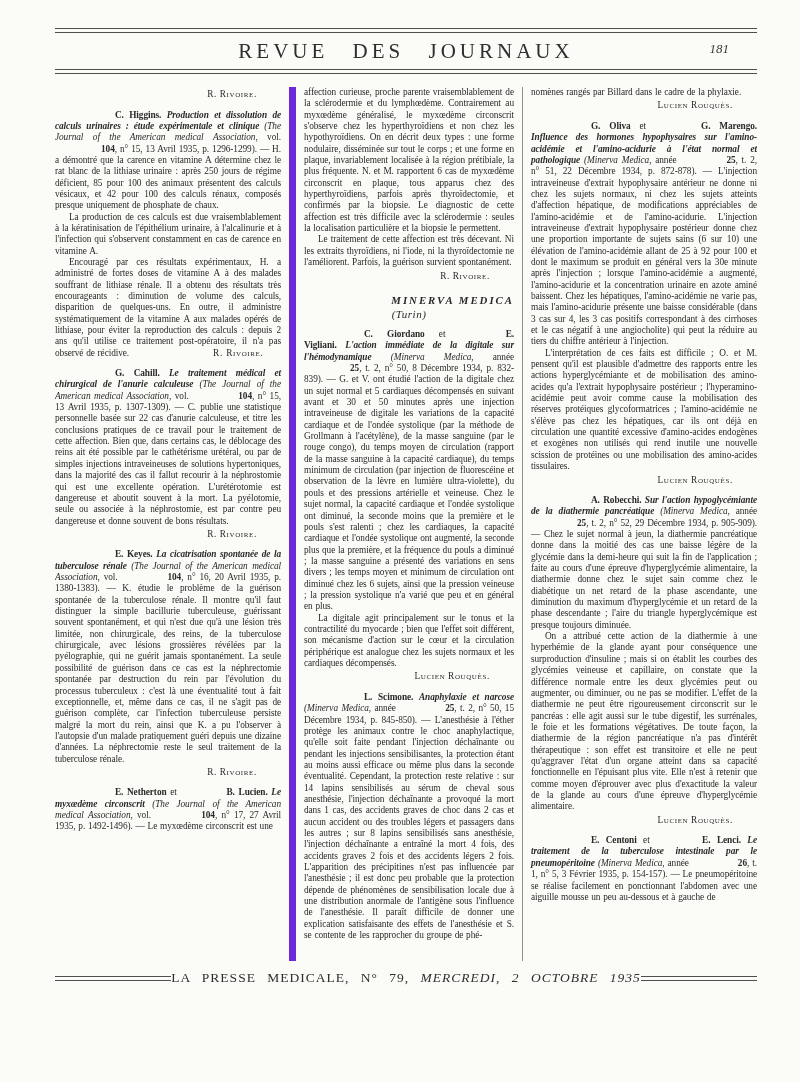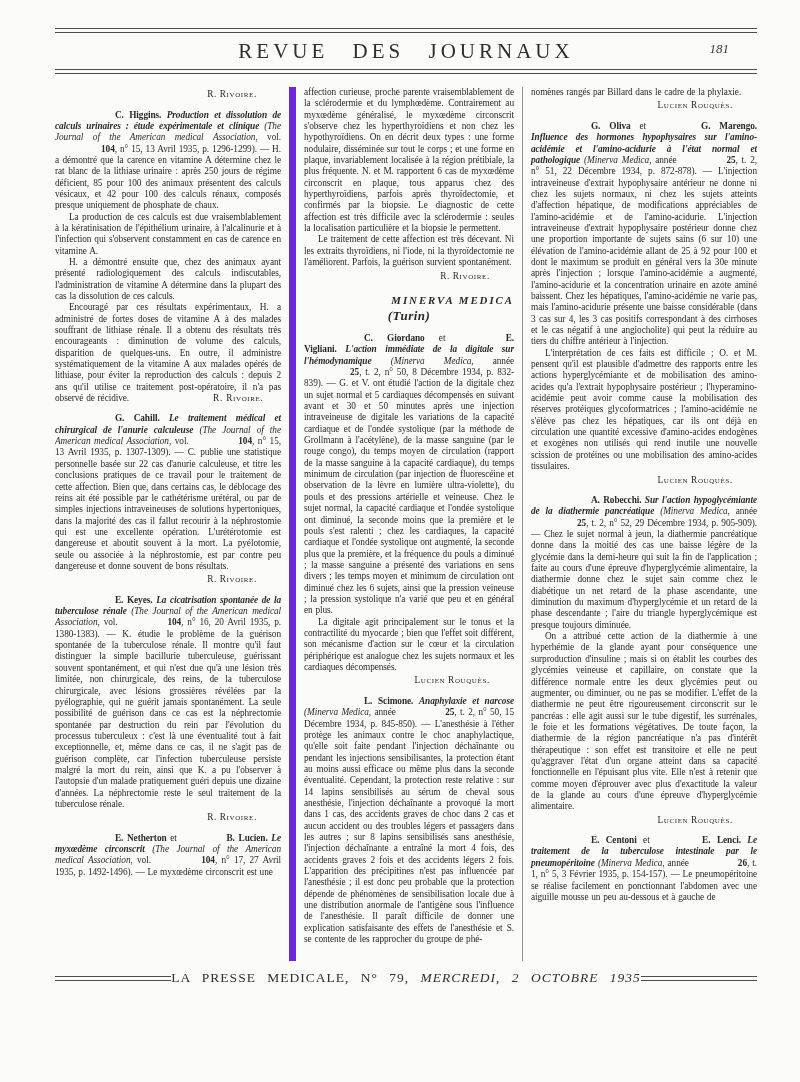--- a/index.html
+++ b/index.html
@@ -46,22 +46,22 @@
   }
   .sig-inline{
     float:right;font-variant:small-caps;letter-spacing:0.6px;
     padding-right:1.9em;text-indent:0;
   }
   .section-head{
     text-align:right;font-weight:bold;font-style:italic;
     font-size:10.8px;letter-spacing:2px;margin:12px 0 1px;
   }
   .section-sub{
-    text-align:center;font-weight:bold;font-style:italic;
-    font-size:13px;letter-spacing:0.5px;margin:2px 0 8px;
+    text-align:center;font-weight:normal;font-style:italic;
+    font-size:11px;letter-spacing:0.5px;margin:2px 0 8px;
   }
   .footer{
     position:absolute;left:55px;right:43px;top:970px;
     display:flex;align-items:center;gap:0;
   }
   .frule{flex:1;height:3px;border-top:1px solid #4e4e4c;border-bottom:1px solid #4e4e4c;}
   .footer-text{
     font-size:13.5px;letter-spacing:1px;word-spacing:7px;color:#2e2e2c;
     white-space:nowrap;
   }
@@ -79,21 +79,20 @@
     <span class="page-number">181</span>
   </div>
 
   <div class="rule-double"></div>
 
   <div class="columns" id="columns">
       <div class="col">
         <div class="signature">R. Rivoire.</div>
         <p class="para art"><span class="seg-b">C. Higgins. </span><span class="seg-bi">Production et dissolution de calculs urinaires : étude expérimentale et clinique </span><span class="seg-i">(The Journal of the American medical Association</span><span>, vol. </span><span class="seg-b">104</span><span>, n° 15, 13 Avril 1935, p. 1296-1299). — H. a démontré que la carence en vitamine A détermine chez le rat blanc de la lithiase urinaire : après 250 jours de régime déficient, 85 pour 100 des animaux présentent des calculs vésicaux, et 42 pour 100 des calculs rénaux, composés presque uniquement de phosphate de chaux.</span></p>
         <p class="para"><span>La production de ces calculs est due vraisemblablement à la kératinisation de l'épithélium urinaire, à l'alcalinurie et à l'infection qui s'observent constamment en cas de carence en vitamine A.</span></p>
-        <p class="para"><span>H. a démontré ensuite que, chez des animaux ayant présenté radiologiquement des calculs indiscutables, l'administration de vitamine A détermine dans la plupart des cas la dissolution de ces calculs.</span></p>
         <p class="para"><span>Encouragé par ces résultats expérimentaux, H. a administré de fortes doses de vitamine A à des malades souffrant de lithiase rénale. Il a obtenu des résultats très encourageants : diminution de volume des calculs, disparition de quelques-uns. En outre, il administre systématiquement de la vitamine A aux malades opérés de lithiase, pour éviter la reproduction des calculs : depuis 2 ans qu'il utilise ce traitement post-opératoire, il n'a pas observé de récidive.</span><span class="sig-inline">R. Rivoire.</span></p>
         <p class="para art"><span class="seg-b">G. Cahill. </span><span class="seg-bi">Le traitement médical et chirurgical de l'anurie calculeuse </span><span class="seg-i">(The Journal of the American medical Association</span><span>, vol. </span><span class="seg-b">104</span><span>, n° 15, 13 Avril 1935, p. 1307-1309). — C. publie une statistique personnelle basée sur 22 cas d'anurie calculeuse, et titre les conclusions pratiques de ce travail pour le traitement de cette affection. Bien que, dans certains cas, le déblocage des reins ait été possible par le cathétérisme urétéral, ou par de simples injections intraveineuses de solutions hypertoniques, dans la majorité des cas il fallut recourir à la néphrostomie qui est une excellente opération. L'urétérotomie est dangereuse et aboutit souvent à la mort. La pyélotomie, seule ou associée à la néphrostomie, est par contre peu dangereuse et donne souvent de bons résultats.</span></p>
         <div class="signature">R. Rivoire.</div>
         <p class="para art"><span class="seg-b">E. Keyes. </span><span class="seg-bi">La cicatrisation spontanée de la tuberculose rénale </span><span class="seg-i">(The Journal of the American medical Association</span><span>, vol. </span><span class="seg-b">104</span><span>, n° 16, 20 Avril 1935, p. 1380-1383). — K. étudie le problème de la guérison spontanée de la tuberculose rénale. Il montre qu'il faut distinguer la simple bacillurie tuberculeuse, guérissant souvent spontanément, et qui n'est due qu'à une lésion très limitée, non chirurgicale, des reins, de la tuberculose chirurgicale, avec lésions grossières révélées par la pyélographie, qui ne guérit jamais spontanément. La seule possibilité de guérison dans ce cas est la néphrectomie spontanée par destruction du rein par l'évolution du processus tuberculeux : c'est là une éventualité tout à fait exceptionnelle, et, même dans ce cas, il ne s'agit pas de guérison complète, car l'infection tuberculeuse persiste malgré la mort du rein, ainsi que K. a pu l'observer à l'autopsie d'un malade pratiquement guéri depuis une dizaine d'années. La néphrectomie reste le seul traitement de la tuberculose rénale.</span></p>
         <div class="signature">R. Rivoire.</div>
         <p class="para art"><span class="seg-b">E. Netherton</span><span> et </span><span class="seg-b">B. Lucien. </span><span class="seg-bi">Le myxœdème circonscrit </span><span class="seg-i">(The Journal of the American medical Association</span><span>, vol. </span><span class="seg-b">104</span><span>, n° 17, 27 Avril 1935, p. 1492-1496). — Le myxœdème circonscrit est une</span></p>
       </div>
       <div class="col col-mid">
         <p class="para cont"><span>affection curieuse, proche parente vraisemblablement de la sclérodermie et du lymphœdème. Contrairement au myxœdème généralisé, le myxœdème circonscrit s'observe chez les hyperthyroïdiens et non chez les hypothyroïdiens. On en décrit deux types : une forme nodulaire, disséminée sur tout le corps ; et une forme en plaque, invariablement localisée à la région prétibiale, la plus fréquente. N. et M. rapportent 6 cas de myxœdème circonscrit en plaque, tous apparus chez des hyperthyroïdiens, parfois après thyroïdectomie, et confirmés par la biopsie. Le diagnostic de cette affection est très difficile avec la sclérodermie : seules la localisation particulière et la biopsie le permettent.</span></p>
         <p class="para"><span>Le traitement de cette affection est très décevant. Ni les extraits thyroïdiens, ni l'iode, ni la thyroïdectomie ne l'améliorent. Parfois, la guérison survient spontanément.</span></p>

